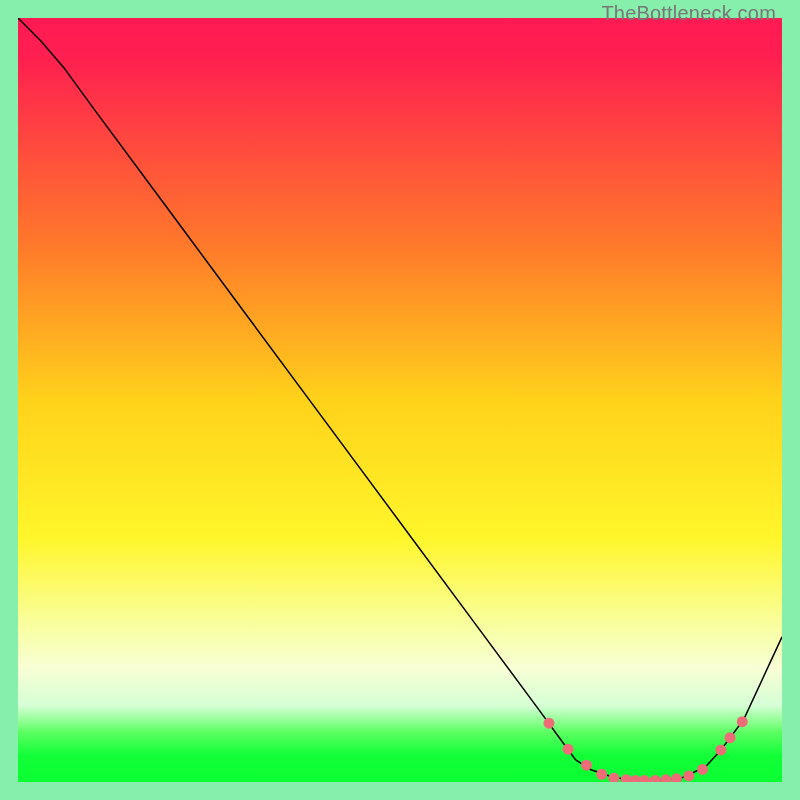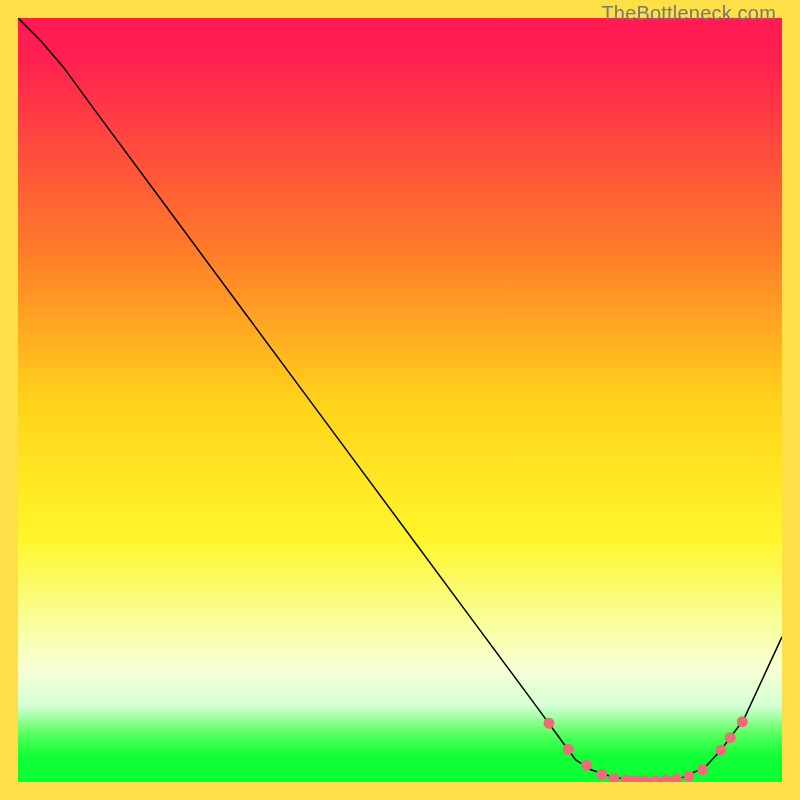--- a/index.html
+++ b/index.html
@@ -1,16 +1,16 @@
 <!DOCTYPE html>
 <html><head>
 <meta charset="utf-8">
 <style>
   html,body{margin:0;padding:0;width:800px;height:800px;overflow:hidden;background:#000;}
-  .stage{position:relative;width:800px;height:800px;background:#fde047;}
+  .stage{position:relative;width:800px;height:800px;background:#86efac;}
   .plot{position:absolute;left:18px;top:18px;width:764px;height:764px;}
   .watermark{
     position:absolute;top:2px;right:24px;
     font:20px Arial,Helvetica,sans-serif;
     color:#777;letter-spacing:.2px;
     z-index:10;pointer-events:none;
   }
   svg{display:block;}
 </style>
 </head>

